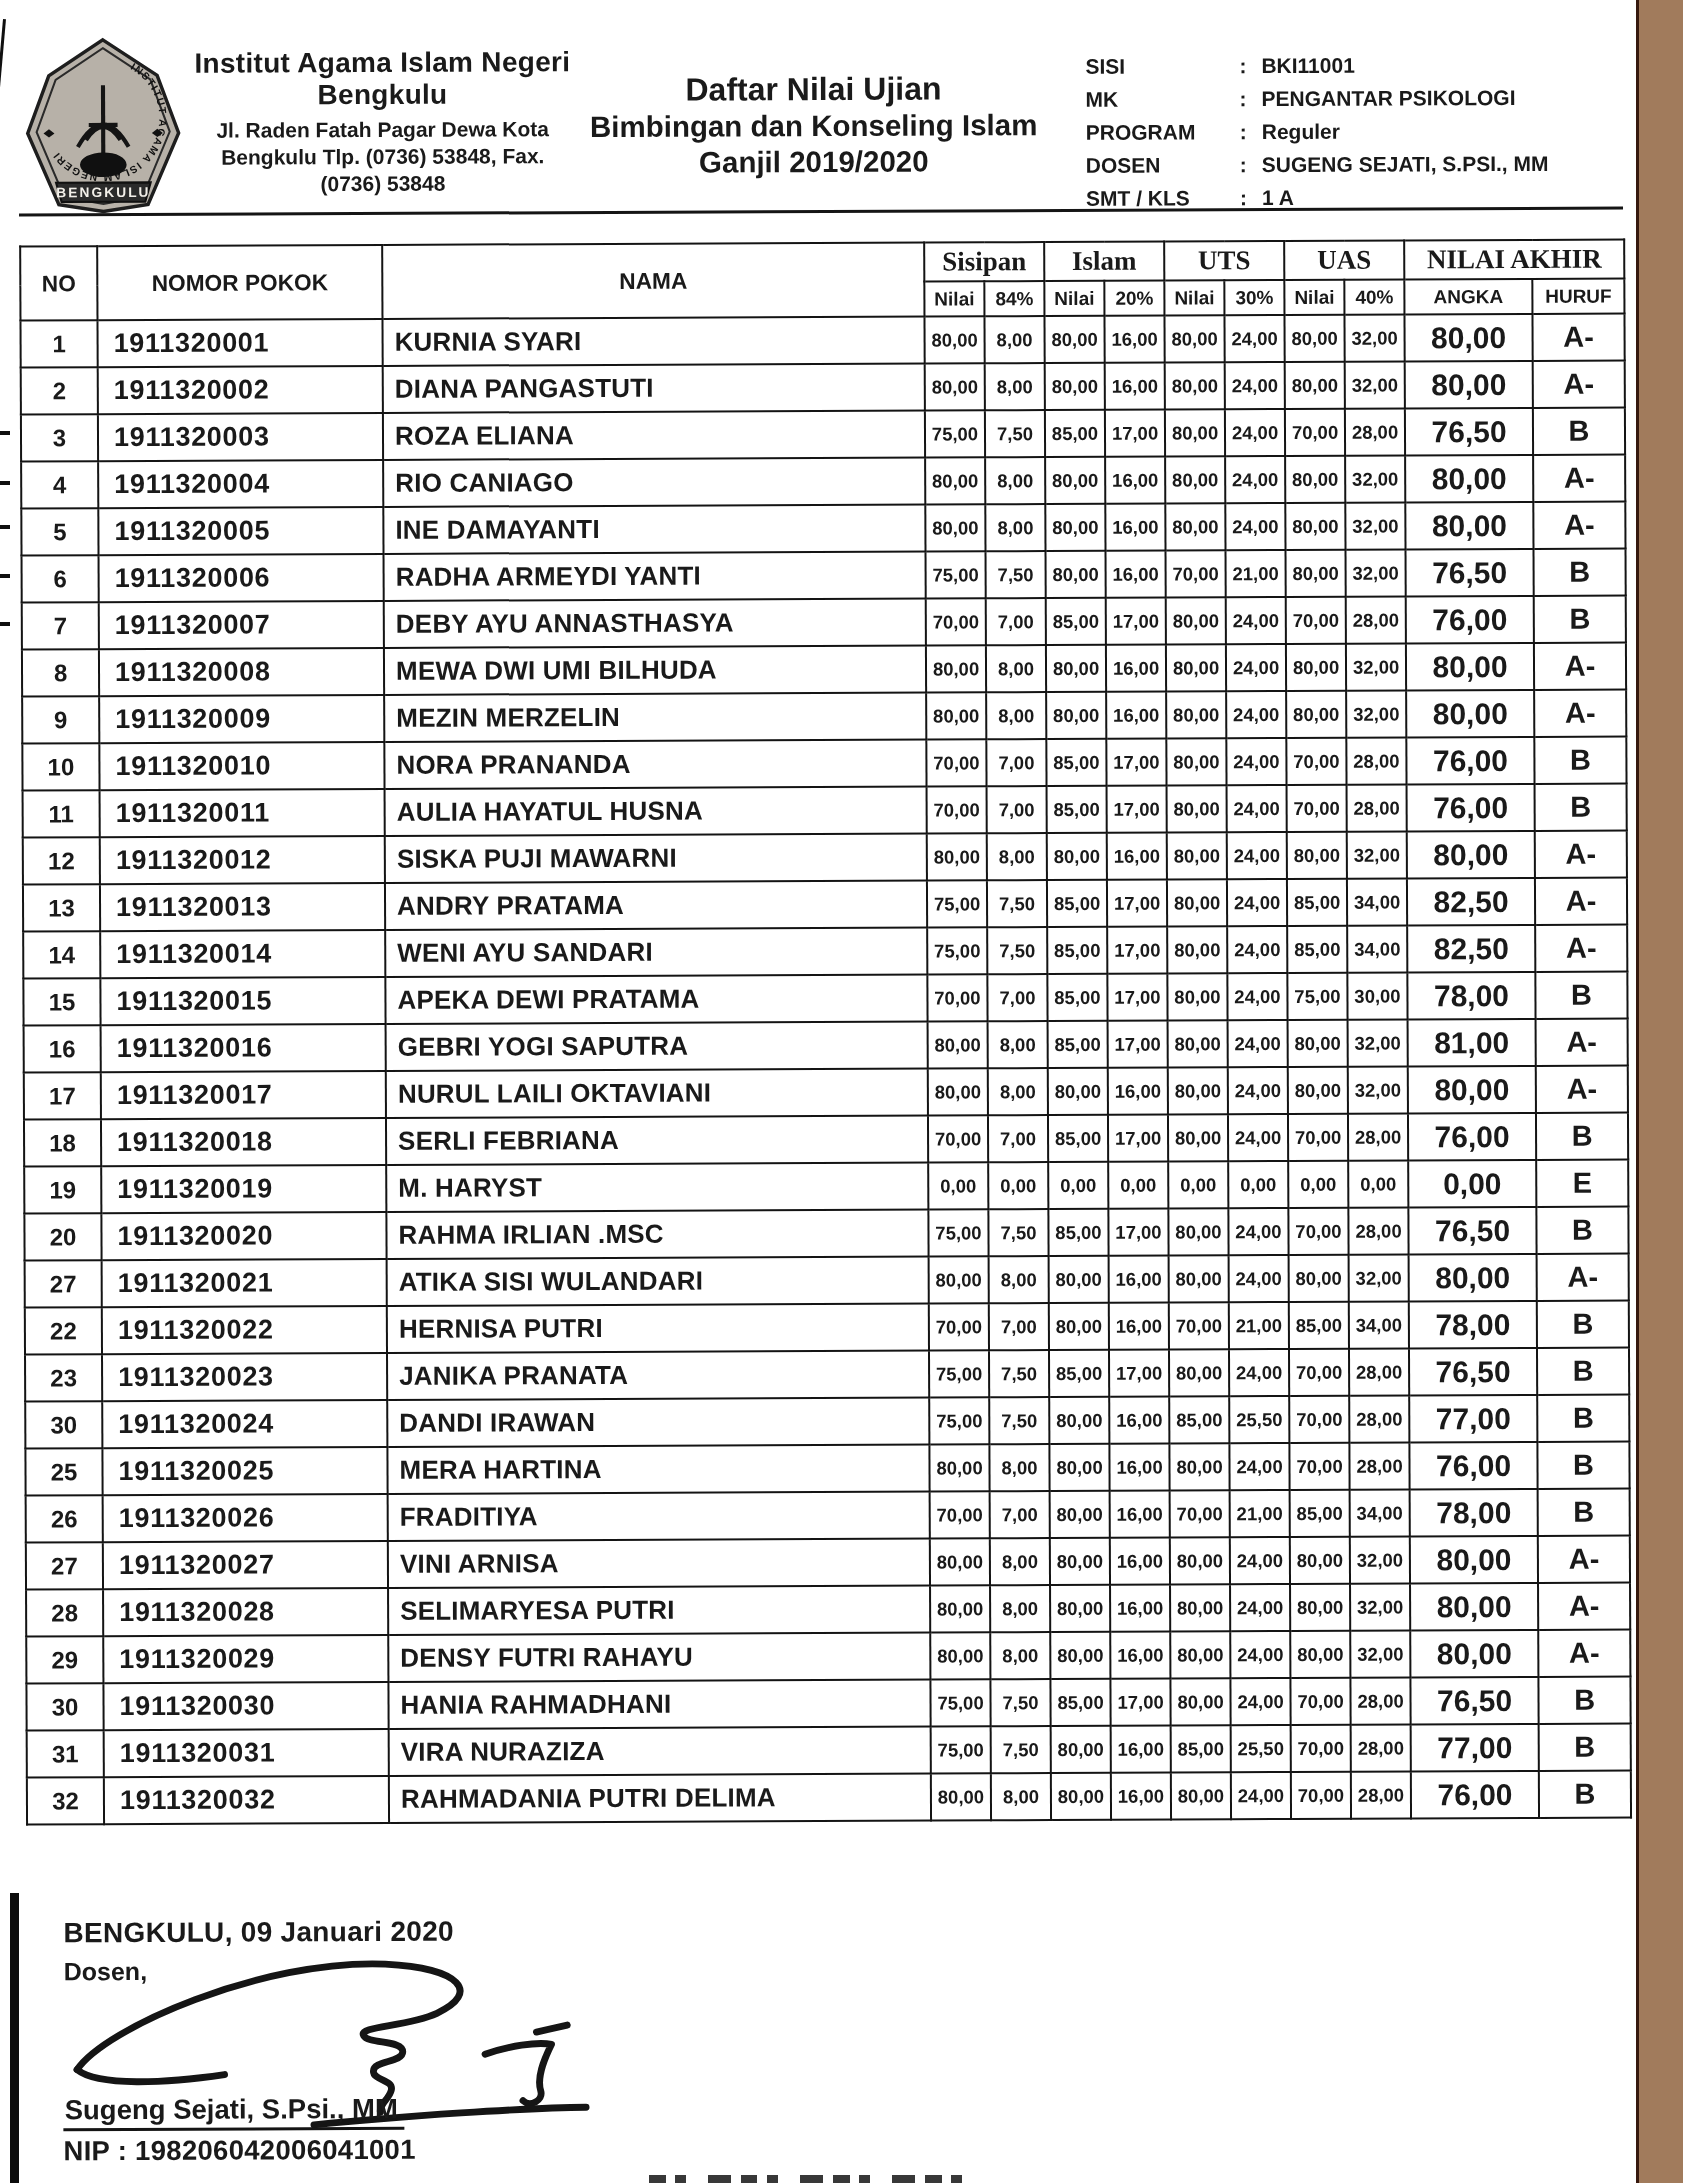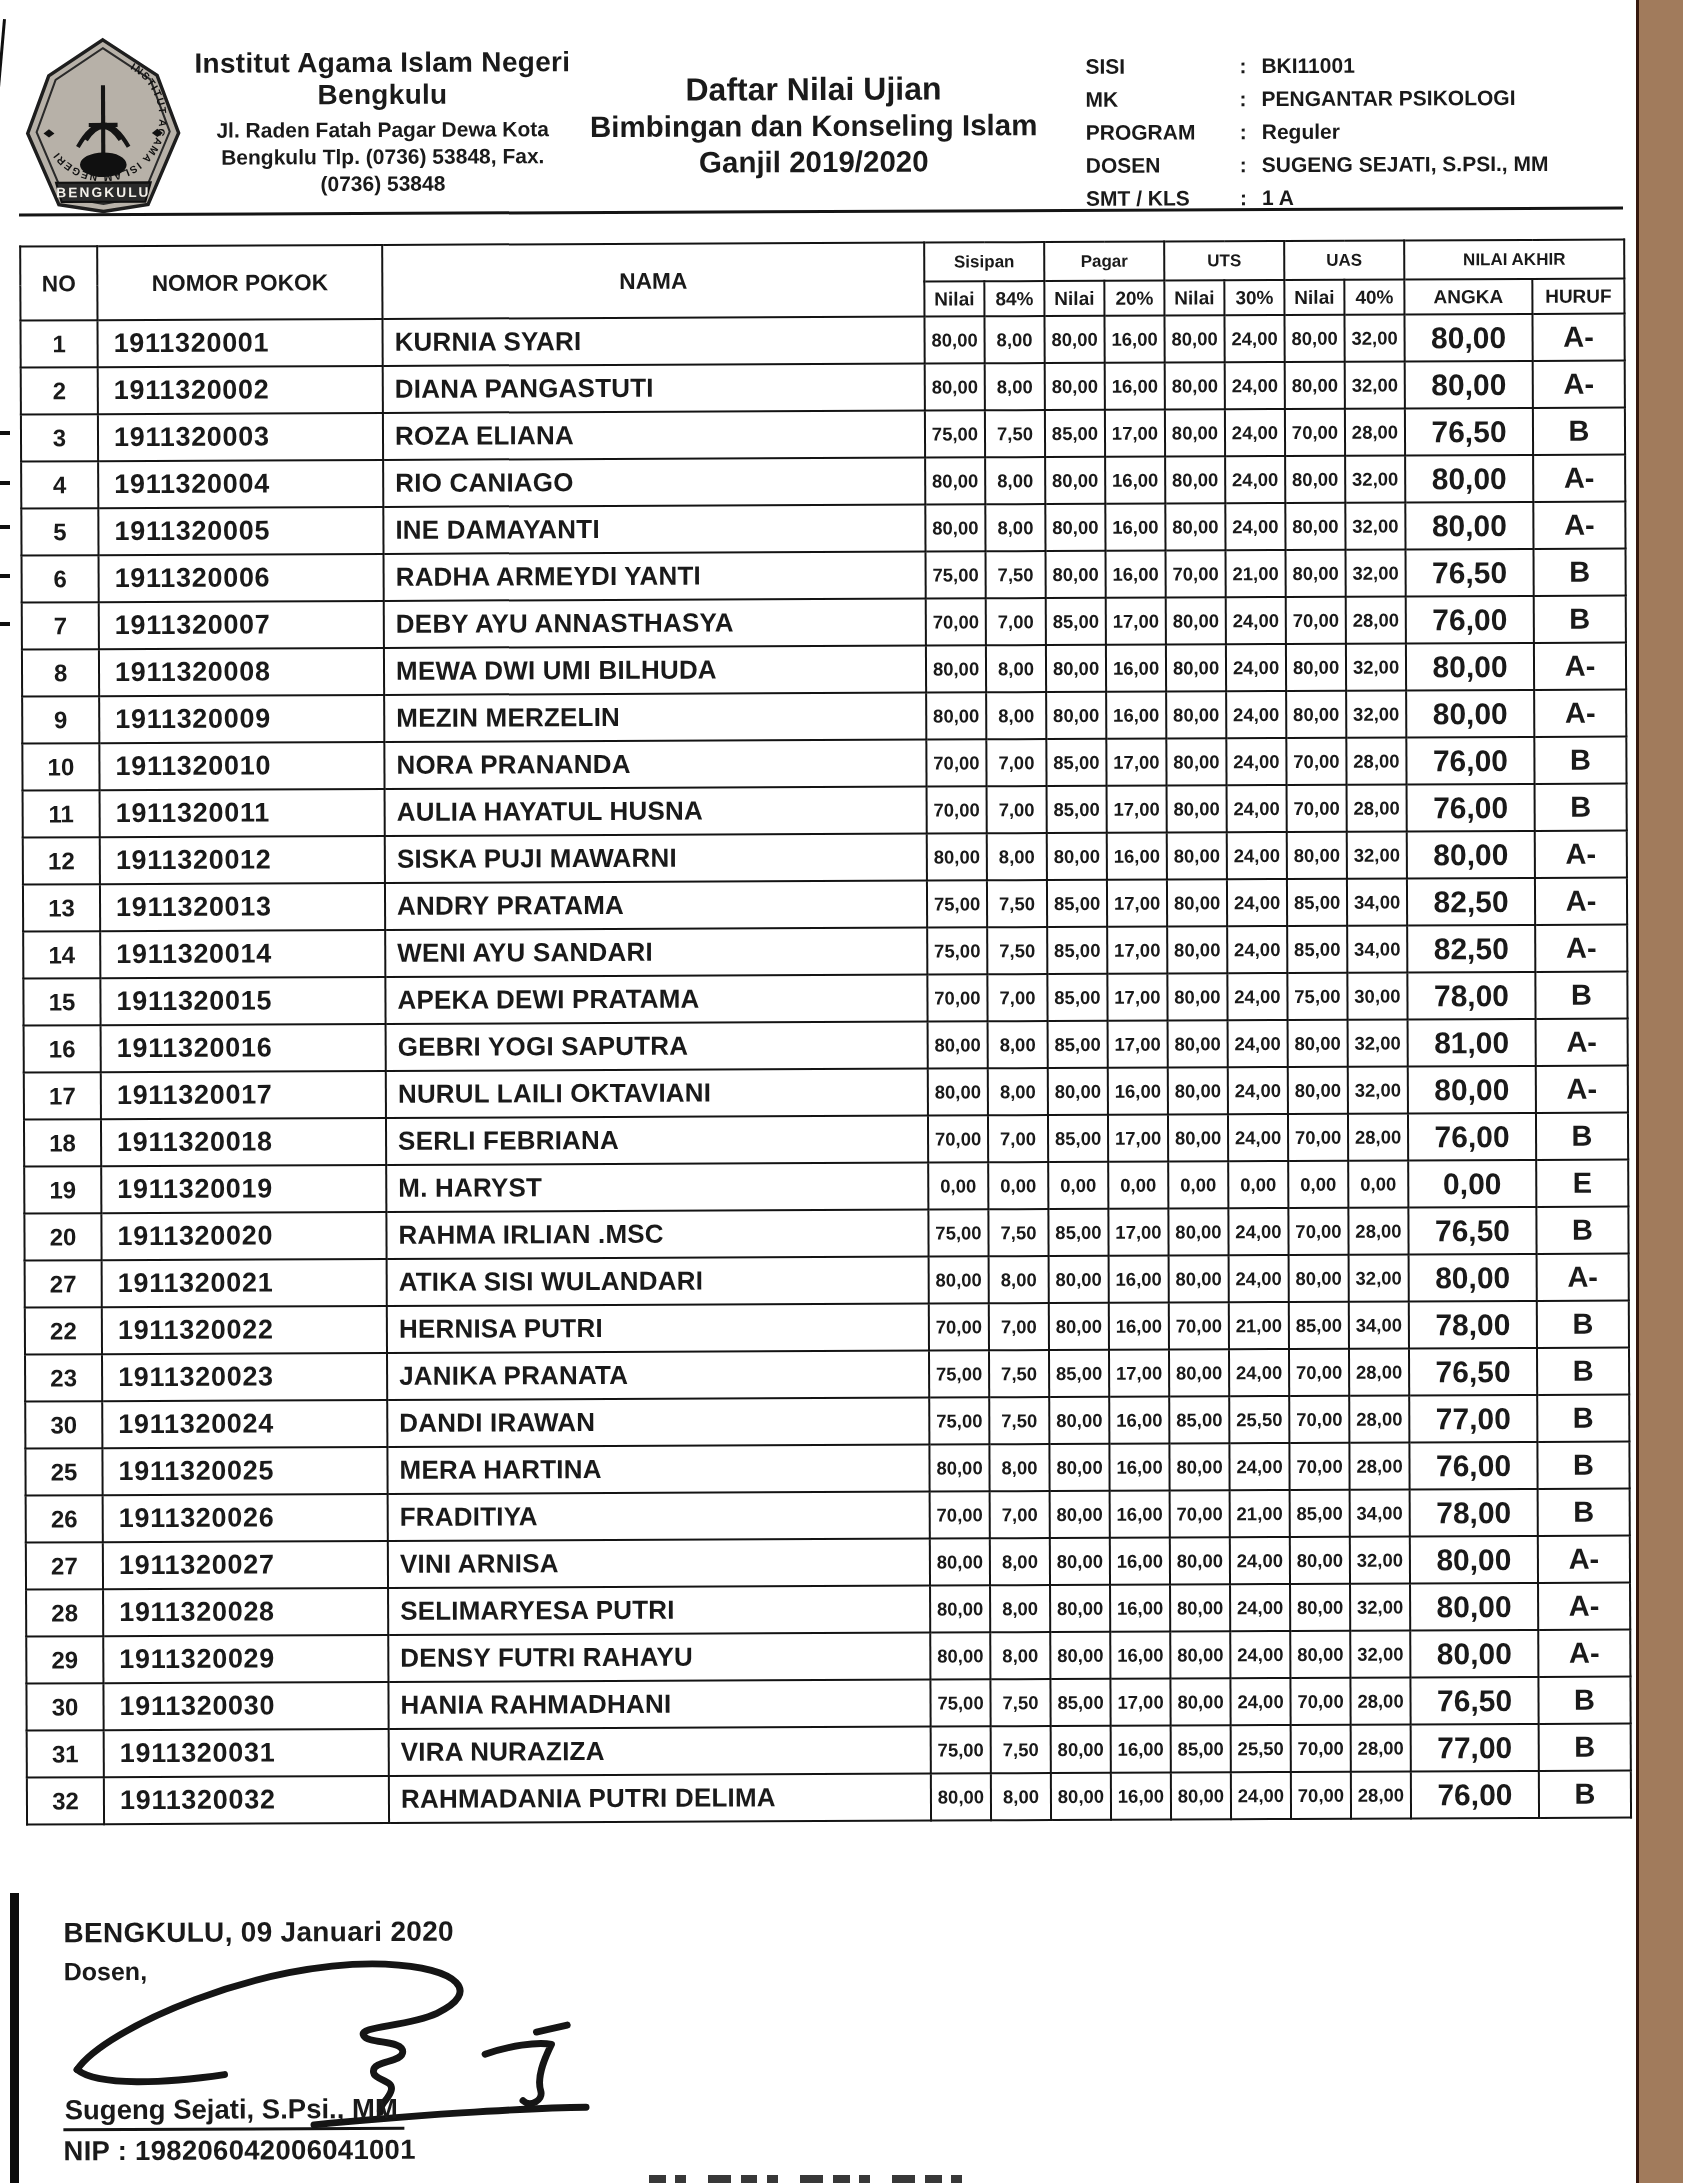--- a/index.html
+++ b/index.html
@@ -53,21 +53,21 @@
     position:absolute;left:19px;top:242px;width:1601px;
     border-collapse:collapse;table-layout:fixed;
   }
   .grades th,.grades td{
     border-left:2.1px solid #141414;border-right:2.1px solid #141414;
     border-top:2.7px solid #141414;border-bottom:2.7px solid #141414;
     padding:0;overflow:hidden;white-space:nowrap;
   }
   .grades thead th{font-weight:bold;text-align:center;}
   .gh-main{font-size:22.7px;}
-  .gh-group{font-size:17px;height:37px;}
+  .gh-group{font-size:27px;height:37px;font-family:Liberation Serif, serif;}
   .gh-sub{font-size:19px;height:33px;}
   .grades td{height:45px;}
   .col-no{text-align:center;font-size:24px;font-weight:600;}
   .col-npm{font-size:27px;font-weight:600;padding-left:15px !important;letter-spacing:0.7px;}
   .col-nama{font-size:26px;font-weight:600;padding-left:11px !important;letter-spacing:0.2px;}
   .col-num{text-align:center;font-size:18.5px;font-weight:600;}
   .col-angka{text-align:center;font-size:30px;font-weight:600;}
   .col-huruf{text-align:center;font-size:29px;font-weight:600;}
 
   
@@ -159,21 +159,21 @@
         <col style="width:60px">
       <col style="width:128px">
         <col style="width:92px">
     </colgroup>
     <thead>
       <tr>
         <th rowspan="2" class="gh-main">NO</th>
         <th rowspan="2" class="gh-main">NOMOR POKOK</th>
         <th rowspan="2" class="gh-main">NAMA</th>
         <th colspan="2" class="gh-group">Sisipan</th>
-        <th colspan="2" class="gh-group">Pagar</th>
+        <th colspan="2" class="gh-group">Islam</th>
         <th colspan="2" class="gh-group">UTS</th>
         <th colspan="2" class="gh-group">UAS</th>
         <th colspan="2" class="gh-group">NILAI AKHIR</th>
       </tr>
       <tr>
         <th class="gh-sub">Nilai</th>
         <th class="gh-sub">84%</th>
         <th class="gh-sub">Nilai</th>
         <th class="gh-sub">20%</th>
         <th class="gh-sub">Nilai</th>

